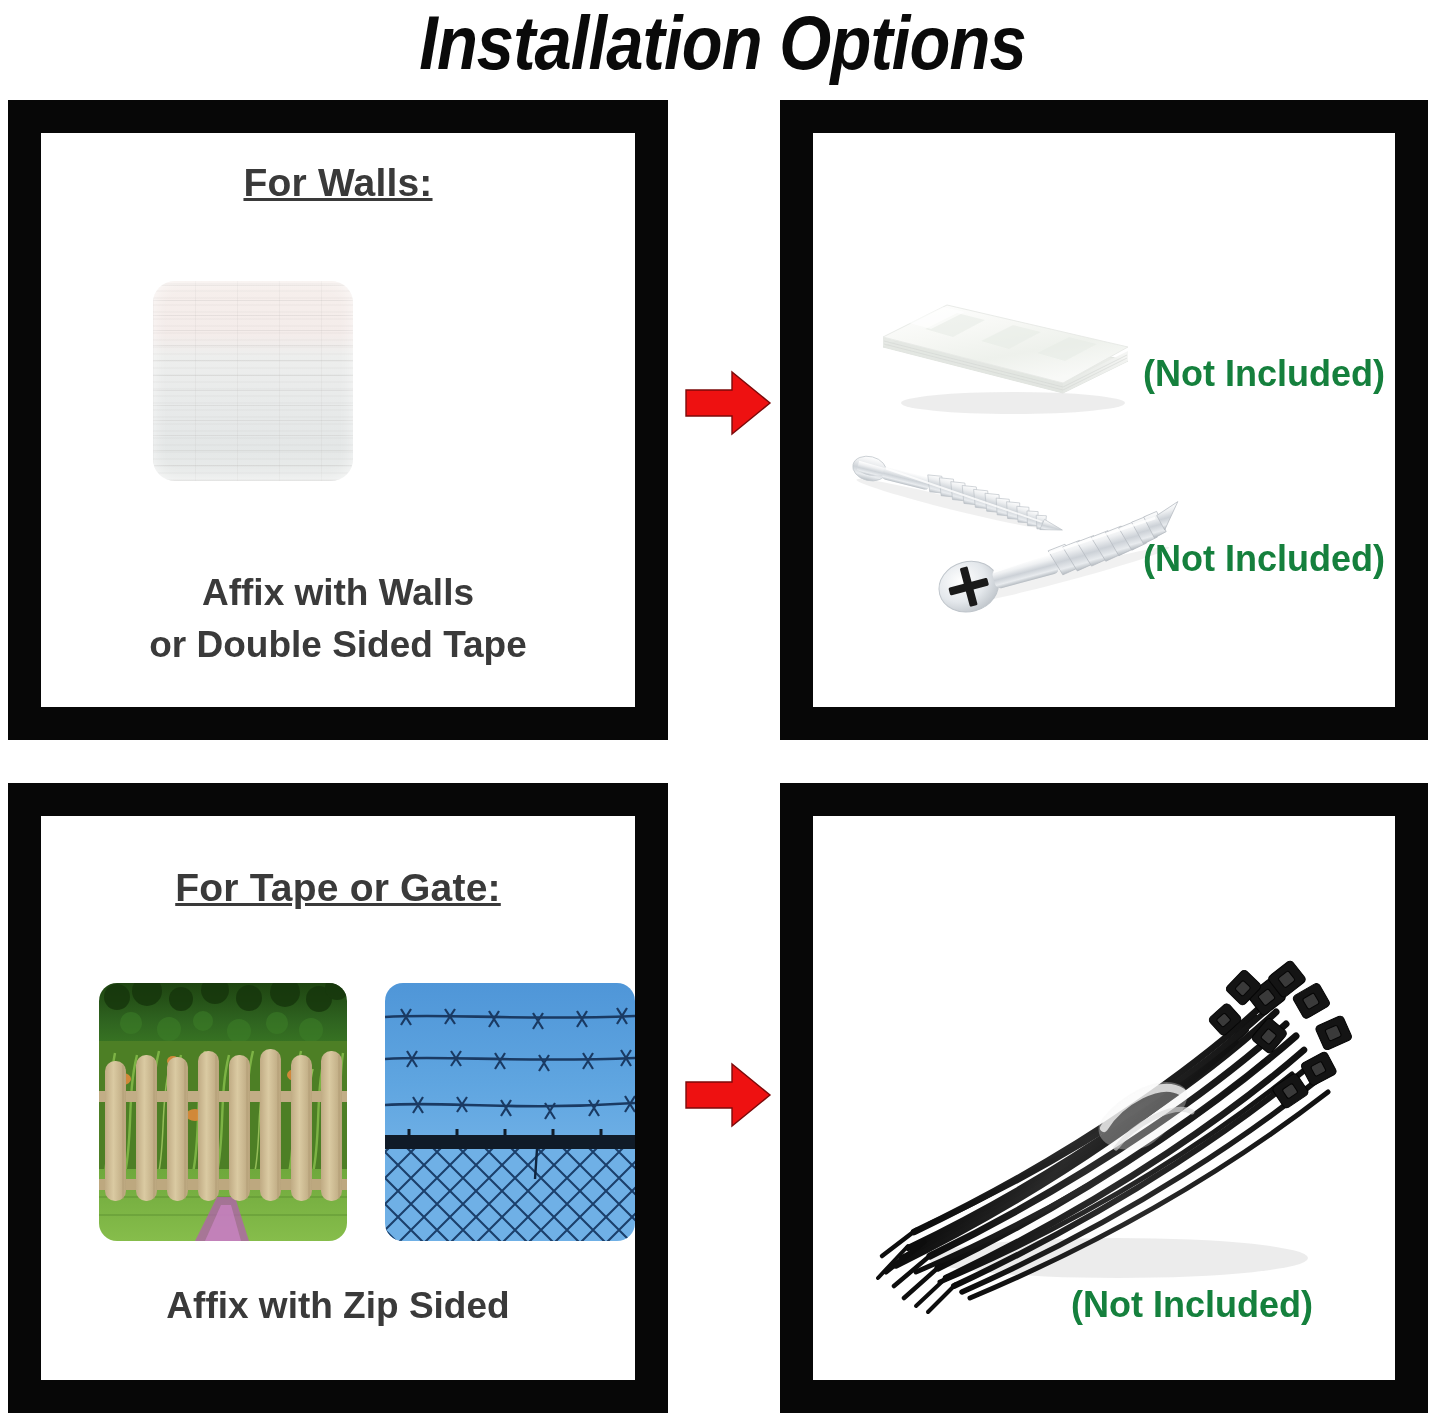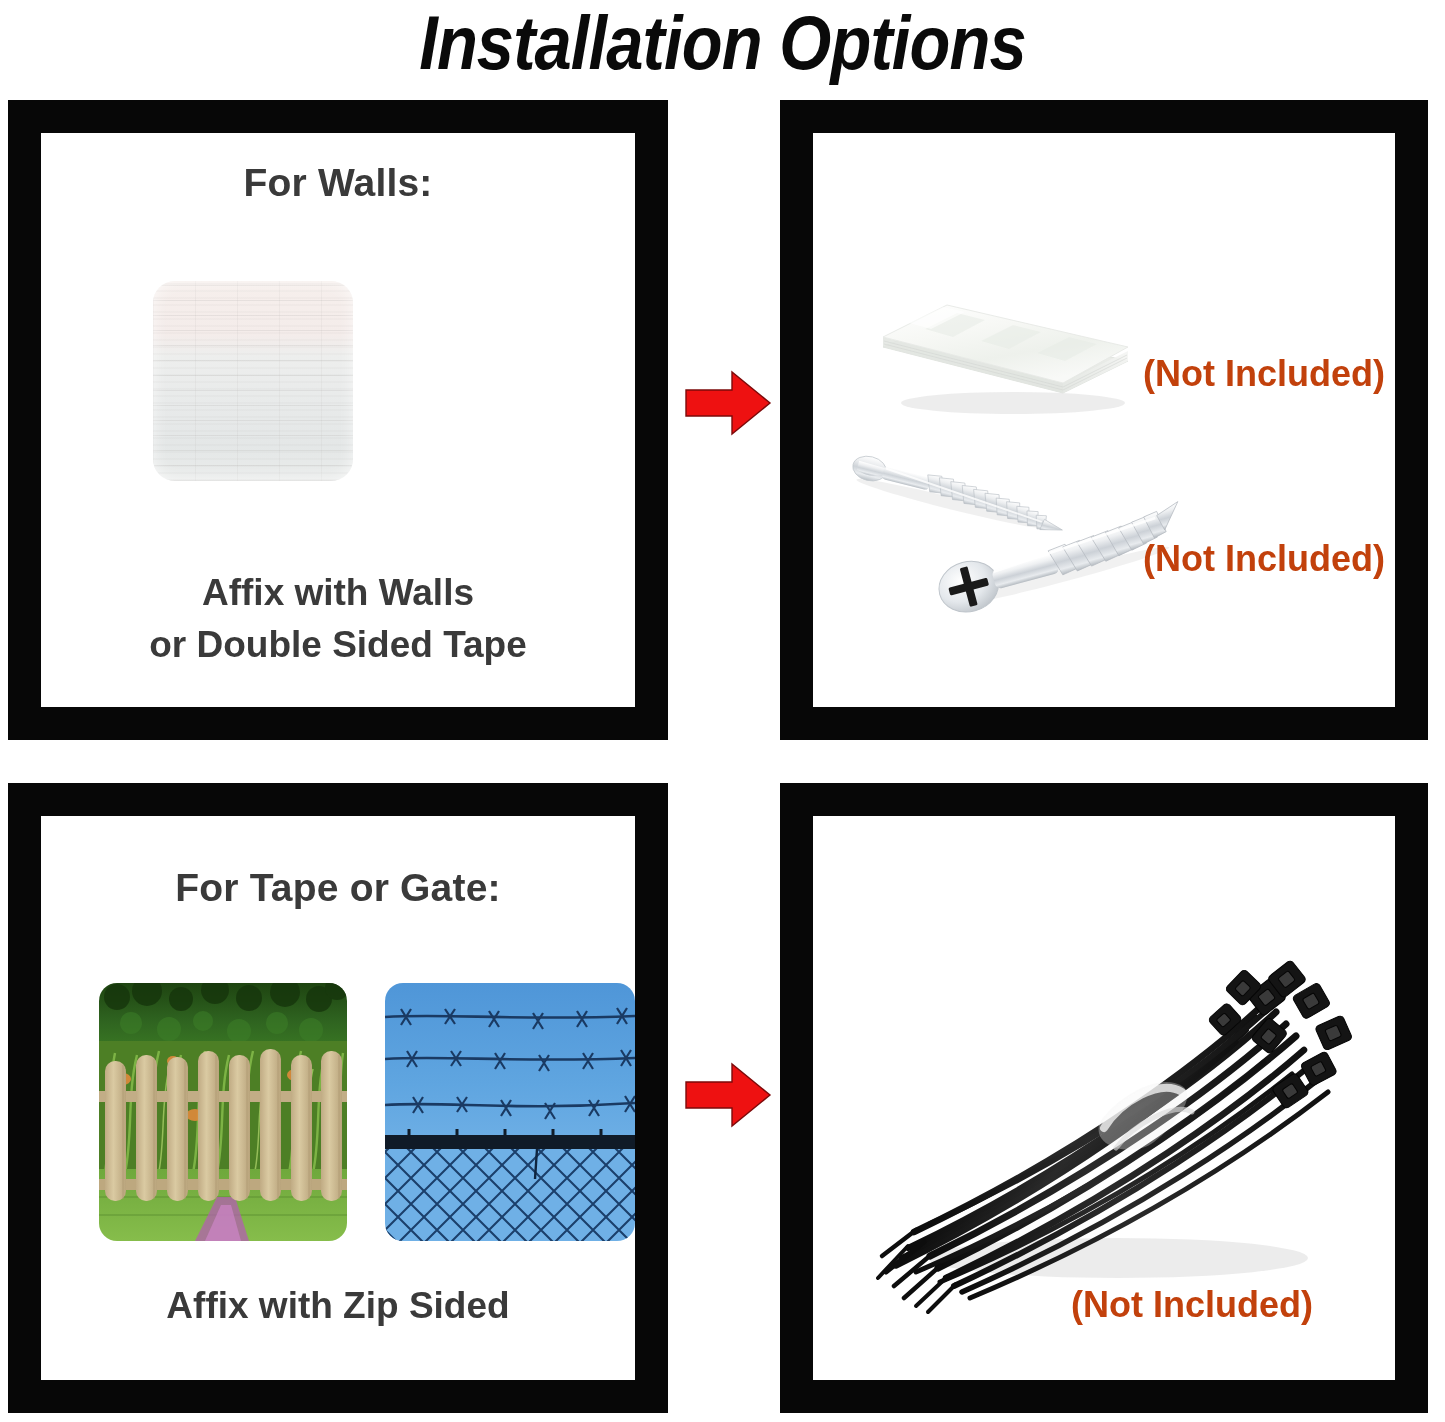--- a/index.html
+++ b/index.html
@@ -61,20 +61,21 @@
   .panel-heading {
     position: absolute;
     left: 0;
     width: 100%;
     text-align: center;
     font-size: 39px;
     font-weight: bold;
     color: #3a3a3a;
     letter-spacing: 0.2px;
     white-space: nowrap;
+    text-decoration: underline;
   }
   #walls-heading { top: 28px; }
   #fence-heading { top: 50px; }
 
   .panel-caption {
     position: absolute;
     left: 0;
     width: 100%;
     text-align: center;
     font-size: 37px;
@@ -86,21 +87,21 @@
   .caption-line { display: block; }
 
   #walls-caption { bottom: 36px; }
   #fence-caption { bottom: 48px; }
 
   
   .not-included {
     position: absolute;
     font-size: 36px;
     font-weight: bold;
-    color: #c2410c;
+    color: #15803d;
     white-space: nowrap;
   }
   #tape-not-included  { left: 330px; top: 220px; }
   #screw-not-included { left: 330px; top: 405px; }
   #ties-not-included  { left: 258px; top: 468px; }
 
   
   .red-arrow {
     position: absolute;
     width: 84px;

